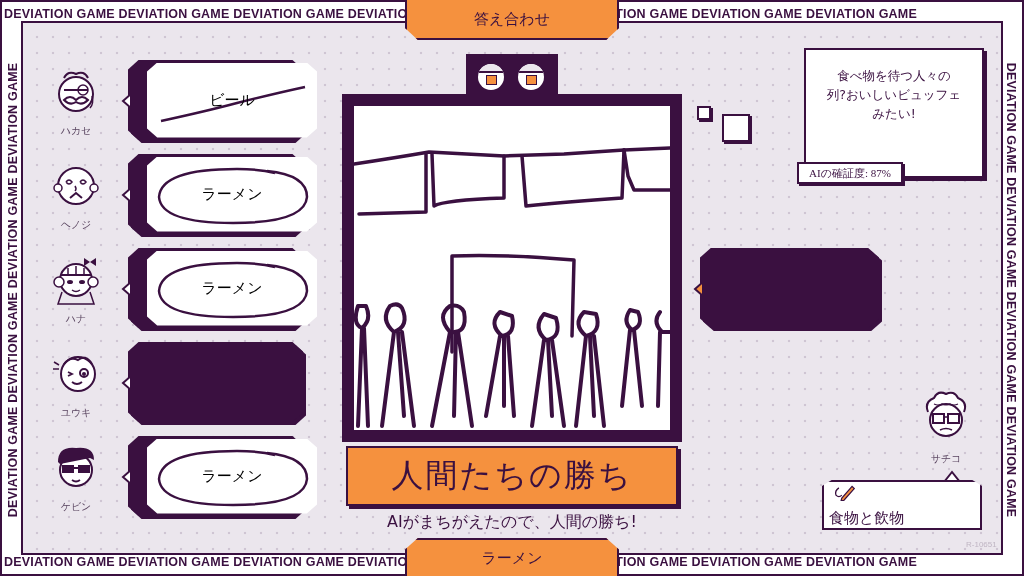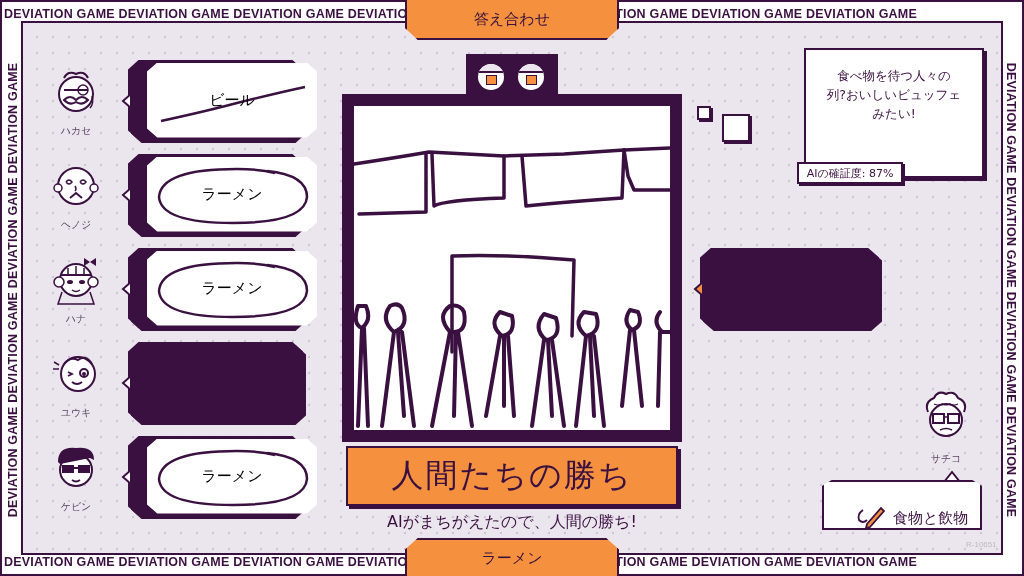--- a/index.html
+++ b/index.html
@@ -96,36 +96,36 @@
 
   .ai-box {
     position: absolute; left: 804px; top: 48px; width: 180px; height: 130px;
     background: #ffffff; border: 2.5px solid #3a1040; box-shadow: 3px 3px 0 #3a1040;
     display: flex; align-items: flex-start; justify-content: center; padding-top: 16px;
     text-align: center; font-size: 12.5px; line-height: 19px; color: #3a1040;
   }
   .ai-confidence {
     position: absolute; left: 797px; top: 162px; width: 106px; height: 22px;
     background: #ffffff; border: 2px solid #3a1040; box-shadow: 2px 2px 0 #3a1040;
-    font-size: 11px; display: flex; align-items: center; justify-content: center; color: #3a1040;
+    font-size: 11px; display: flex; align-items: center; justify-content: center; color: #3a1040; font-family: Liberation Serif, serif;
   }
   .thought-dot { position: absolute; background: #ffffff; border: 2px solid #3a1040; box-shadow: 2px 2px 0 #3a1040; }
 
   .ai-answer-wrap { position: absolute; left: 700px; top: 248px; width: 182px; height: 80px; }
   .ai-answer-fill { background: #f5913e !important; }
 
   .sachiko-avatar { position: absolute; left: 918px; top: 390px; width: 56px; height: 56px; }
   .sachiko-name { position: absolute; left: 916px; top: 452px; width: 60px; text-align: center; font-size: 10px; color: #5a4560; }
 
   .category-box {
     position: absolute; left: 822px; top: 480px; width: 160px; height: 50px;
     background: #ffffff; border: 2.5px solid #3a1040; box-shadow: 3px 3px 0 #3a1040;
     clip-path: polygon(0 12%, 6% 0, 94% 0, 100% 12%, 100% 100%, 0 100%);
-    display: flex; align-items: flex-end; padding-left: 31px; gap: 8px;
-    font-size: 15px; color: #3a1040;
+    display: flex; align-items: flex-start; padding-left: 5px; gap: 8px;
+    font-size: 15px; color: #3a1040; flex-direction: column;
   }
   .category-tail { position: absolute; left: 944px; top: 470px; width: 16px; height: 12px; }
   .build-id { position: absolute; left: 966px; top: 540px; font-size: 8px; color: #c0b6c4; font-family: "Liberation Sans", sans-serif; }
 </style>
 </head>
 <body>
 
 <div class="frame-band">
   <div class="band-text band-top">DEVIATION GAME DEVIATION GAME DEVIATION GAME DEVIATION GAME DEVIATION GAME DEVIATION GAME DEVIATION GAME DEVIATION GAME</div>
   <div class="band-text band-bottom">DEVIATION GAME DEVIATION GAME DEVIATION GAME DEVIATION GAME DEVIATION GAME DEVIATION GAME DEVIATION GAME DEVIATION GAME</div>

